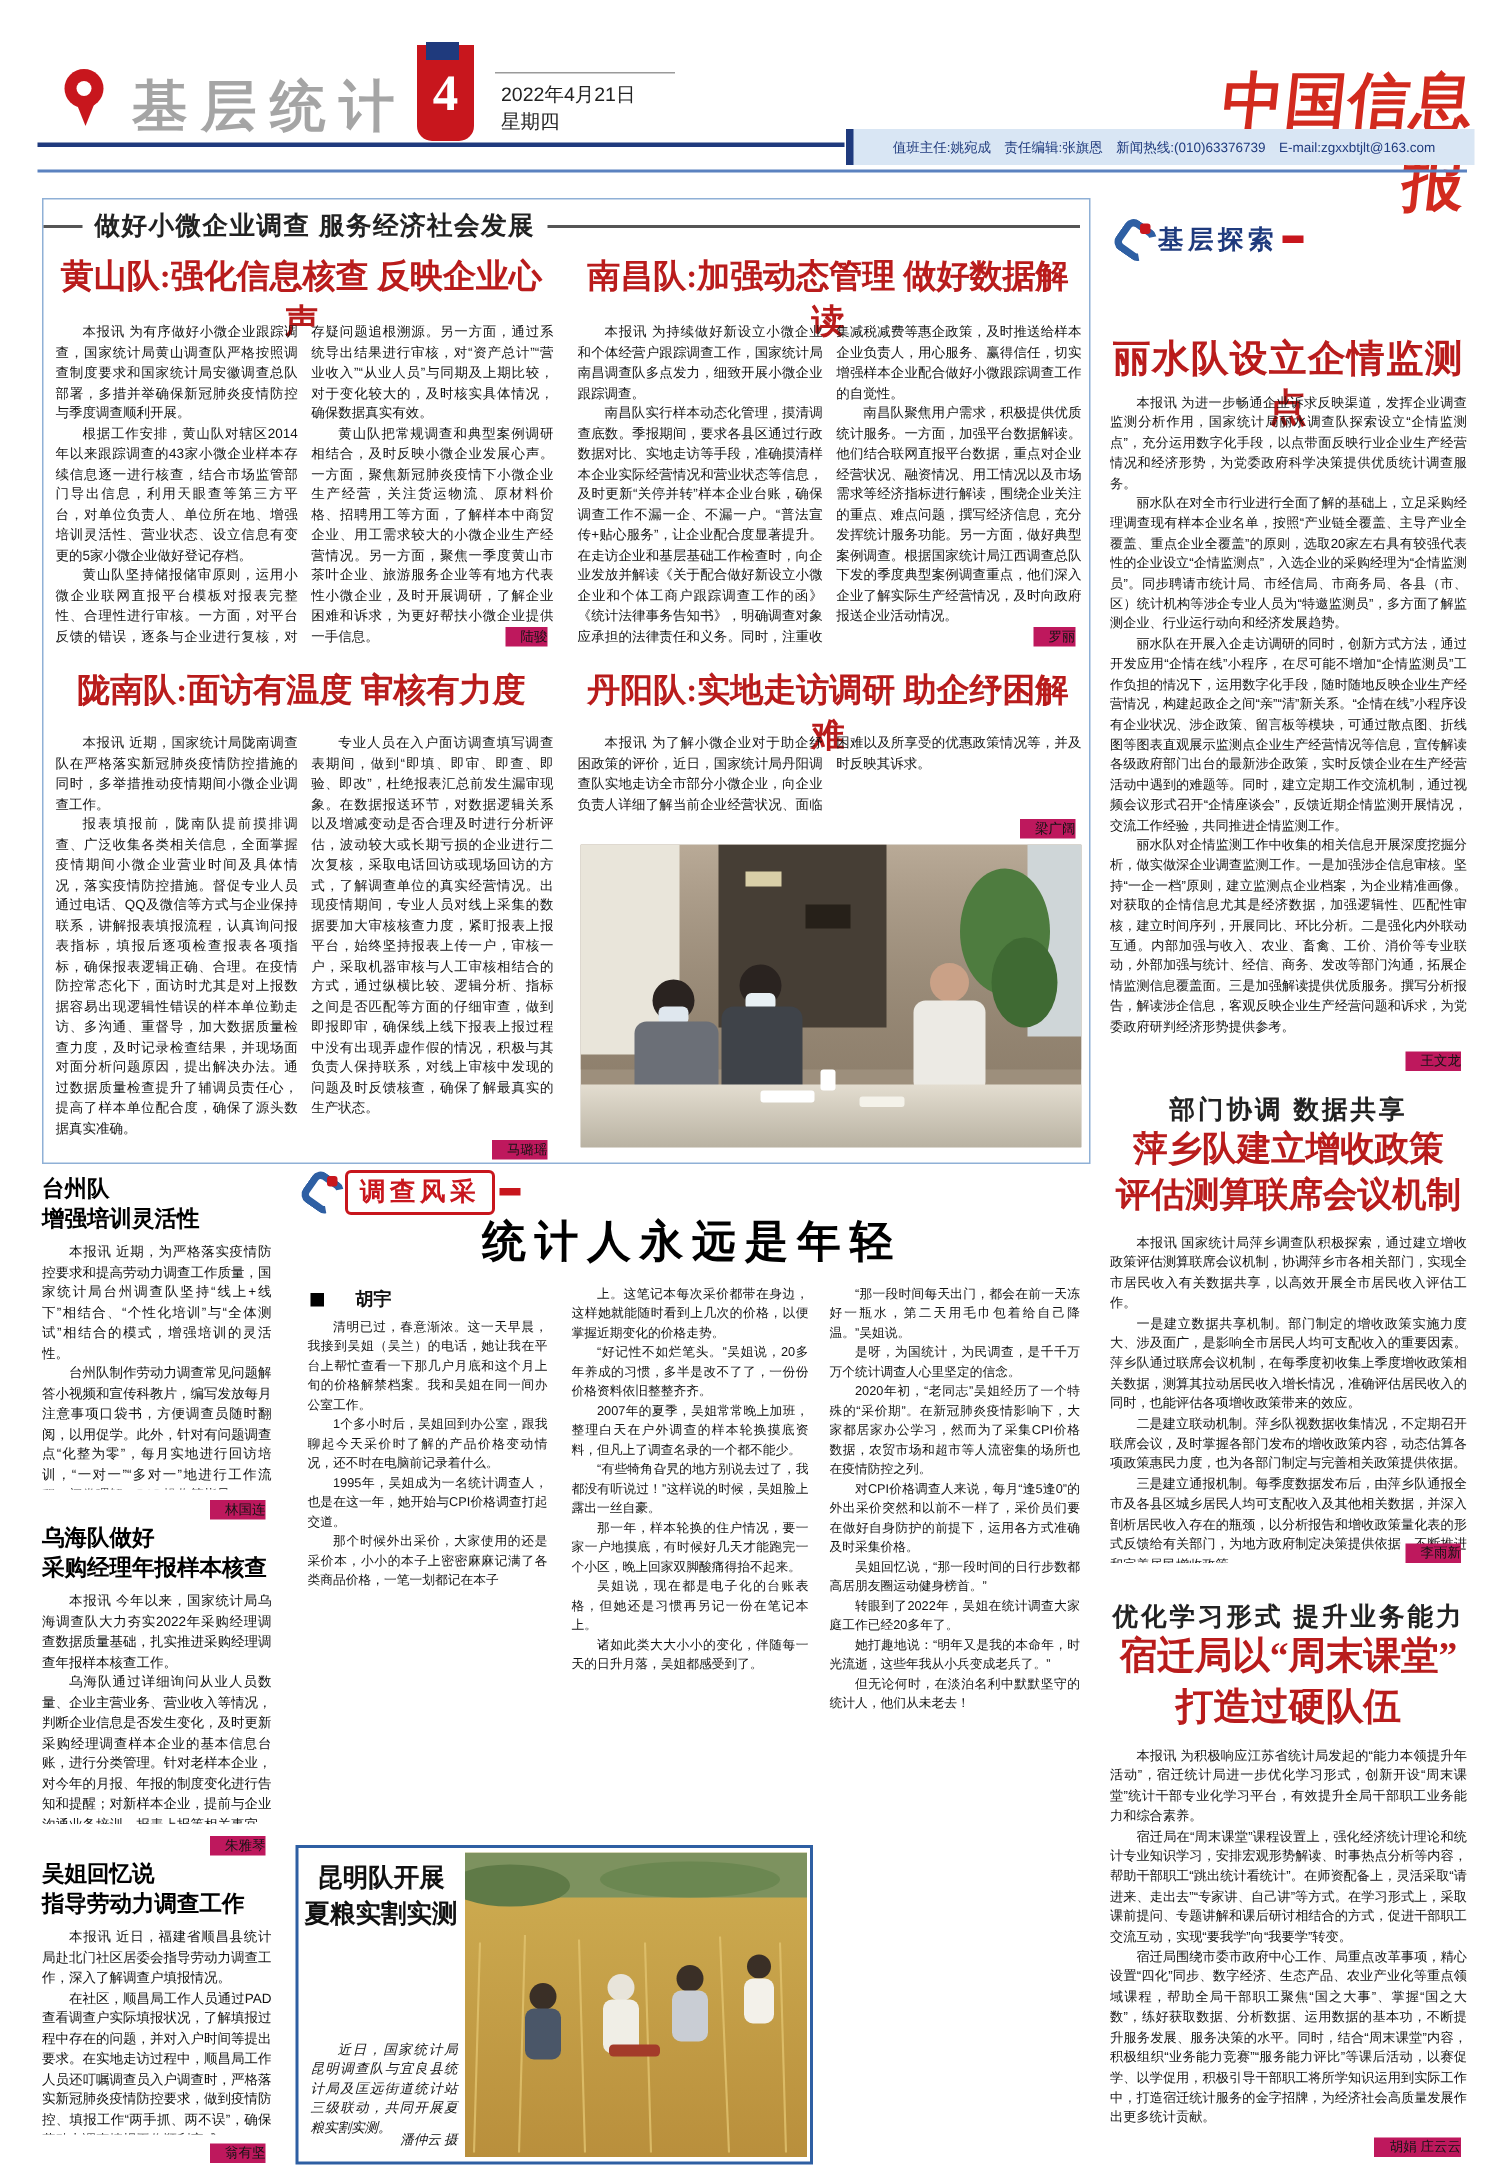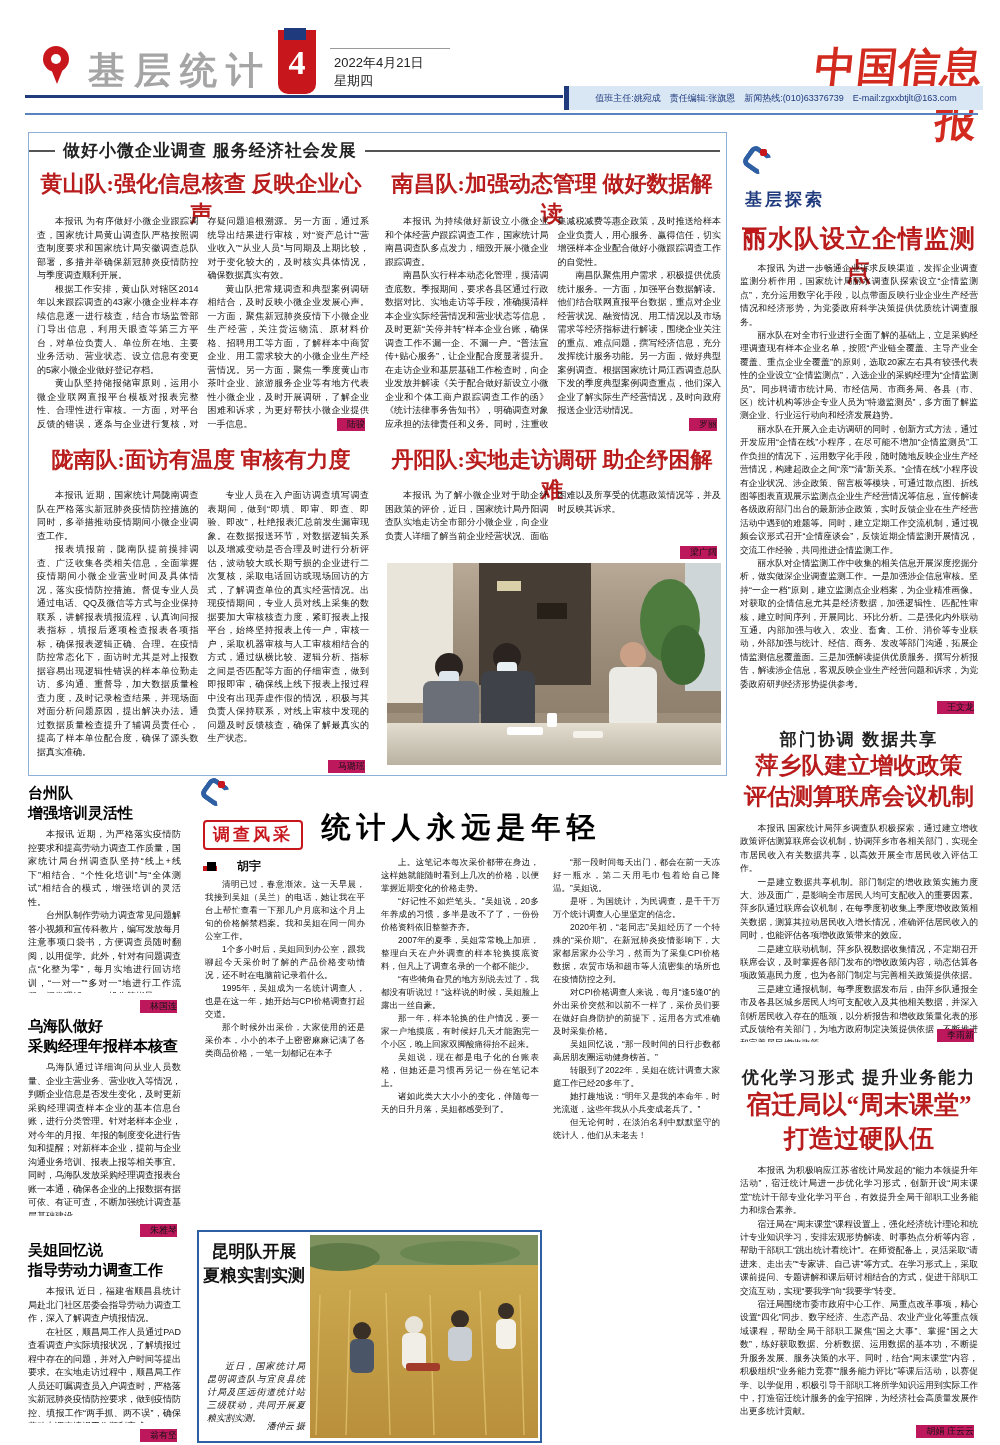--- a/index.html
+++ b/index.html
@@ -29,21 +29,21 @@
   .kicker-text{font-size:17px;font-weight:bold;color:#222;letter-spacing:1px;}
   .bodywrap{position:absolute;}
   .body{height:100%;overflow:hidden;font-size:9px;line-height:13.5px;text-align:justify;color:#141414;}
   .cols2{column-count:2;column-gap:9px;column-fill:auto;height:100%;}
   .body p{margin:0;text-indent:2em;}
   .byline{position:absolute;right:4px;bottom:0;background:#be185d;padding-left:10px;font-size:9px;color:#141414;}
   .rc-kicker{position:absolute;width:238px;text-align:center;font-size:17px;font-weight:600;color:#222;letter-spacing:2px;}
   .rc-hl{position:absolute;width:238px;}
   .rc-body{font-size:8.8px;line-height:13.4px;}
   
-  .badge{display:flex;align-items:flex-start;gap:16px;flex-direction:column;}
+  .badge{display:flex;align-items:center;gap:3px;}
   .ci{width:24px;height:24px;position:relative;flex:0 0 auto;}
   .ci b{position:absolute;left:0;top:0;width:14px;height:14px;border:5px solid #2e5fa3;border-radius:7px;border-right-color:transparent;transform:rotate(35deg);}
   .ci i{position:absolute;right:2px;top:1px;width:7px;height:7px;background:#c8161d;border-radius:2px;}
   .badge-text{font-weight:bold;font-size:17px;letter-spacing:3px;line-height:24px;}
   .badge-dash{width:14px;height:5px;background:#c8161d;margin-bottom:2px;}
   
   .side{position:absolute;left:28px;width:153px;}
   .side-hl{font-size:15px;font-weight:bold;line-height:20px;color:#000;}
   .side-body{margin-top:5px;font-size:9px;line-height:13.5px;text-align:justify;overflow:hidden;}
   .side-body p{margin:0;text-indent:2em;}
@@ -89,21 +89,21 @@
       <span class="kicker-text">做好小微企业调查  服务经济社会发展</span>
       <span class="kl grow"></span>
     </div>
 
     <div class="hl abs" style="left:4px;top:36px;width:336px;font-size:22px;">黄山队:强化信息核查 反映企业心声</div>
     <div class="hl abs" style="left:352px;top:36px;width:342px;font-size:22px;">南昌队:加强动态管理 做好数据解读</div>
 
     <div class="bodywrap" style="left:8px;top:82px;width:332px;height:216px;">
       <div class="body cols2">
           <p>本报讯 为有序做好小微企业跟踪调查，国家统计局黄山调查队严格按照调查制度要求和国家统计局安徽调查总队部署，多措并举确保新冠肺炎疫情防控与季度调查顺利开展。</p>
-          <p>根据工作安排，黄山队对辖区2014年以来跟踪调查的43家小微企业样本存续信息逐一进行核查，结合市场监管部门导出信息，利用天眼查等第三方平台，对单位负责人、单位所在地、主要业务活动、营业状态、设立信息有变更的5家小微企业做好登记存档。</p>
+          <p>根据工作安排，黄山队对辖区2014年以来跟踪调查的43家小微企业样本存续信息逐一进行核查，结合市场监管部门导出信息，利用天眼查等第三方平台，对单位负责人、单位所在地、增强培训灵活性、营业状态、设立信息有变更的5家小微企业做好登记存档。</p>
           <p>黄山队坚持储报储审原则，运用小微企业联网直报平台模板对报表完整性、合理性进行审核。一方面，对平台反馈的错误，逐条与企业进行复核，对存疑问题追根溯源。另一方面，通过系统导出结果进行审核，对“资产总计”“营业收入”“从业人员”与同期及上期比较，对于变化较大的，及时核实具体情况，确保数据真实有效。</p>
           <p>黄山队把常规调查和典型案例调研相结合，及时反映小微企业发展心声。一方面，聚焦新冠肺炎疫情下小微企业生产经营，关注货运物流、原材料价格、招聘用工等方面，了解样本中商贸企业、用工需求较大的小微企业生产经营情况。另一方面，聚焦一季度黄山市茶叶企业、旅游服务企业等有地方代表性小微企业，及时开展调研，了解企业困难和诉求，为更好帮扶小微企业提供一手信息。</p>
         </div>
       <div class="byline">陆骏</div>
     </div>
     <div class="bodywrap" style="left:356px;top:82px;width:336px;height:216px;">
       <div class="body cols2">
           <p>本报讯 为持续做好新设立小微企业和个体经营户跟踪调查工作，国家统计局南昌调查队多点发力，细致开展小微企业跟踪调查。</p>
           <p>南昌队实行样本动态化管理，摸清调查底数。季报期间，要求各县区通过行政数据对比、实地走访等手段，准确摸清样本企业实际经营情况和营业状态等信息，及时更新“关停并转”样本企业台账，确保调查工作不漏一企、不漏一户。“普法宣传+贴心服务”，让企业配合度显著提升。在走访企业和基层基础工作检查时，向企业发放并解读《关于配合做好新设立小微企业和个体工商户跟踪调查工作的函》《统计法律事务告知书》，明确调查对象应承担的法律责任和义务。同时，注重收集减税减费等惠企政策，及时推送给样本企业负责人，用心服务、赢得信任，切实增强样本企业配合做好小微跟踪调查工作的自觉性。</p>
           <p>南昌队聚焦用户需求，积极提供优质统计服务。一方面，加强平台数据解读。他们结合联网直报平台数据，重点对企业经营状况、融资情况、用工情况以及市场需求等经济指标进行解读，围绕企业关注的重点、难点问题，撰写经济信息，充分发挥统计服务功能。另一方面，做好典型案例调查。根据国家统计局江西调查总队下发的季度典型案例调查重点，他们深入企业了解实际生产经营情况，及时向政府报送企业活动情况。</p>
@@ -170,20 +170,21 @@
     <div class="side-body" style="height:165px;">
         <p>本报讯 近期，为严格落实疫情防控要求和提高劳动力调查工作质量，国家统计局台州调查队坚持“线上+线下”相结合、“个性化培训”与“全体测试”相结合的模式，增强培训的灵活性。</p>
         <p>台州队制作劳动力调查常见问题解答小视频和宣传科教片，编写发放每月注意事项口袋书，方便调查员随时翻阅，以用促学。此外，针对有问题调查点“化整为零”，每月实地进行回访培训，“一对一”“多对一”地进行工作流程、问卷理解、PAD操作等指导。</p>
       </div>
     <div class="byline">林国连</div>
   </div>
   <div class="side" style="top:1016px;height:221px;">
     <div class="side-hl">乌海队做好</div>
     <div class="side-hl">采购经理年报样本核查</div>
     <div class="side-body" style="height:155px;">
+        <p>本报讯 今年以来，国家统计局乌海调查队大力夯实2022年采购经理调查数据质量基础，扎实推进采购经理调查年报样本核查工作。</p>
         <p>乌海队通过详细询问从业人员数量、企业主营业务、营业收入等情况，判断企业信息是否发生变化，及时更新采购经理调查样本企业的基本信息台账，进行分类管理。针对老样本企业，对今年的月报、年报的制度变化进行告知和提醒；对新样本企业，提前与企业沟通业务培训、报表上报等相关事宜。同时，乌海队发放采购经理调查报表台账一本通，确保各企业的上报数据有据可依、有证可查，不断加强统计调查基层基础建设。</p>
       </div>
     <div class="byline">朱雅琴</div>
   </div>
   <div class="side" style="top:1240px;height:202px;">
     <div class="side-hl">吴姐回忆说</div>
     <div class="side-hl">指导劳动力调查工作</div>
     <div class="side-body" style="height:138px;">
         <p>本报讯 近日，福建省顺昌县统计局赴北门社区居委会指导劳动力调查工作，深入了解调查户填报情况。</p>
         <p>在社区，顺昌局工作人员通过PAD查看调查户实际填报状况，了解填报过程中存在的问题，并对入户时间等提出要求。在实地走访过程中，顺昌局工作人员还叮嘱调查员入户调查时，严格落实新冠肺炎疫情防控要求，做到疫情防控、填报工作“两手抓、两不误”，确保劳动力调查填报工作顺利完成。</p>

